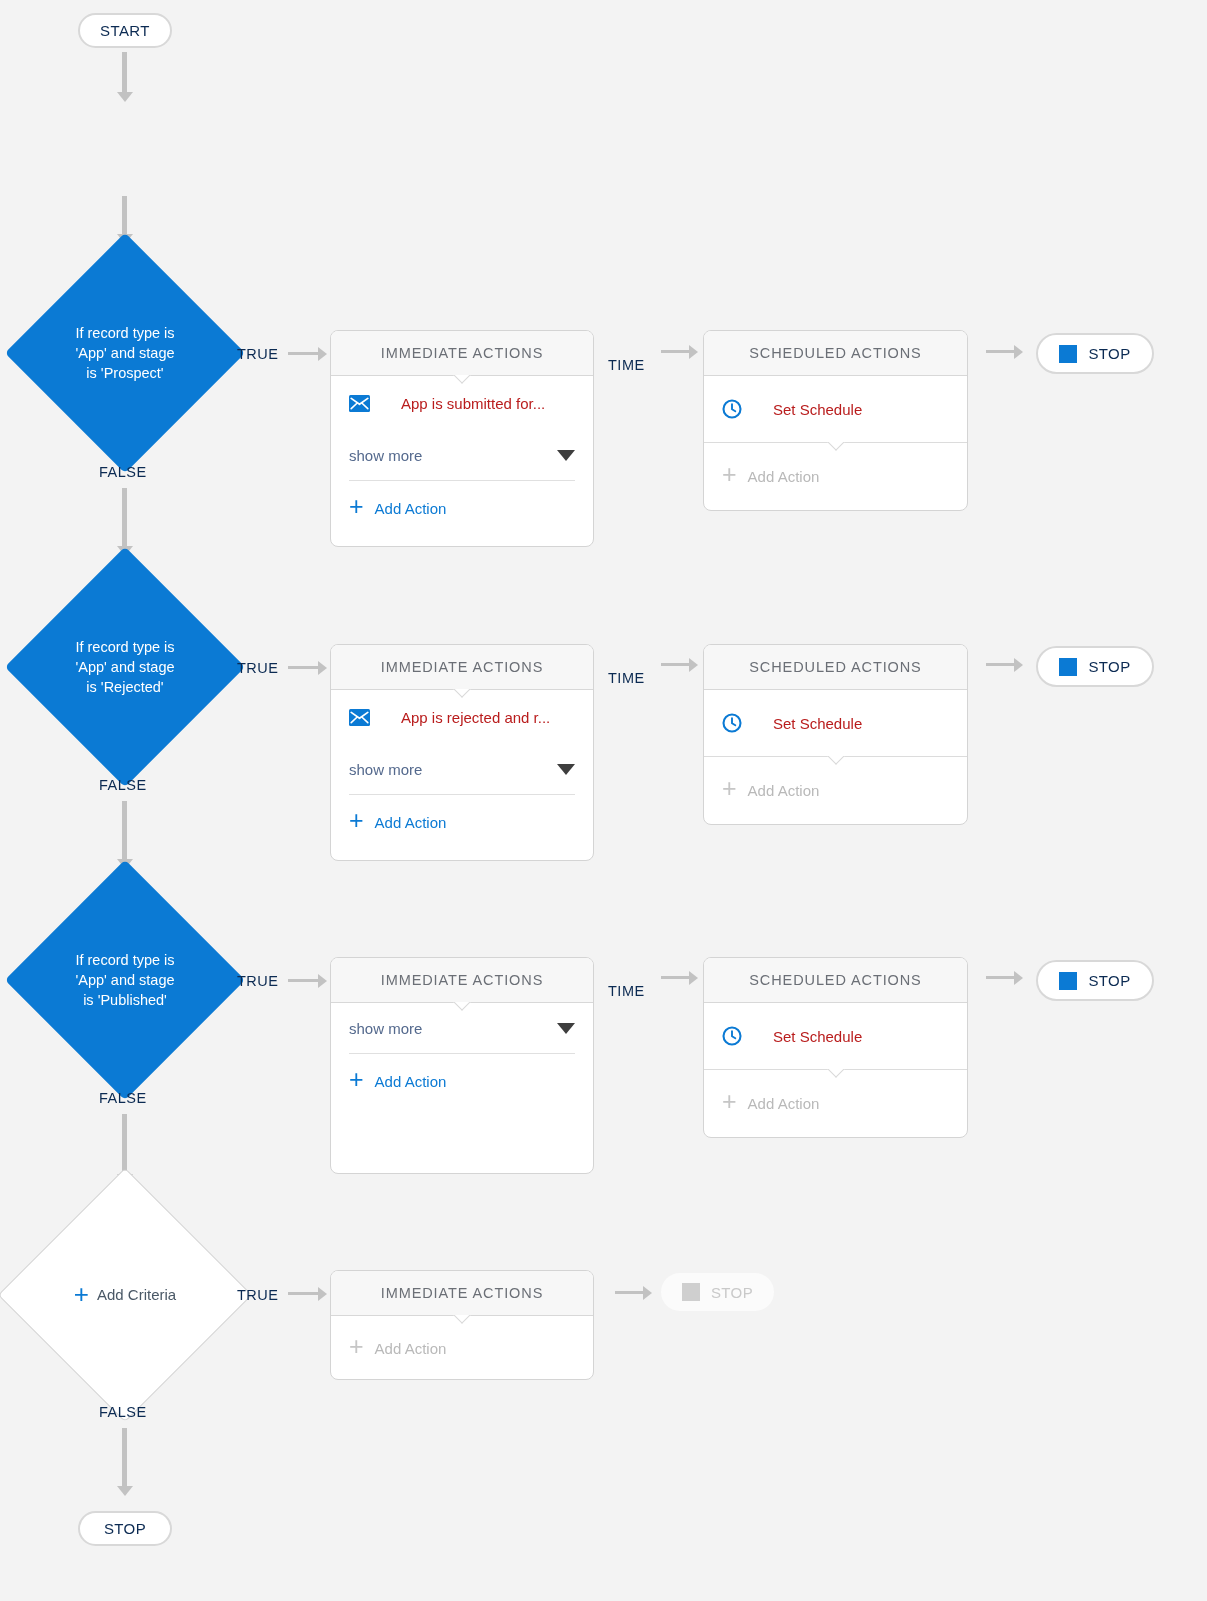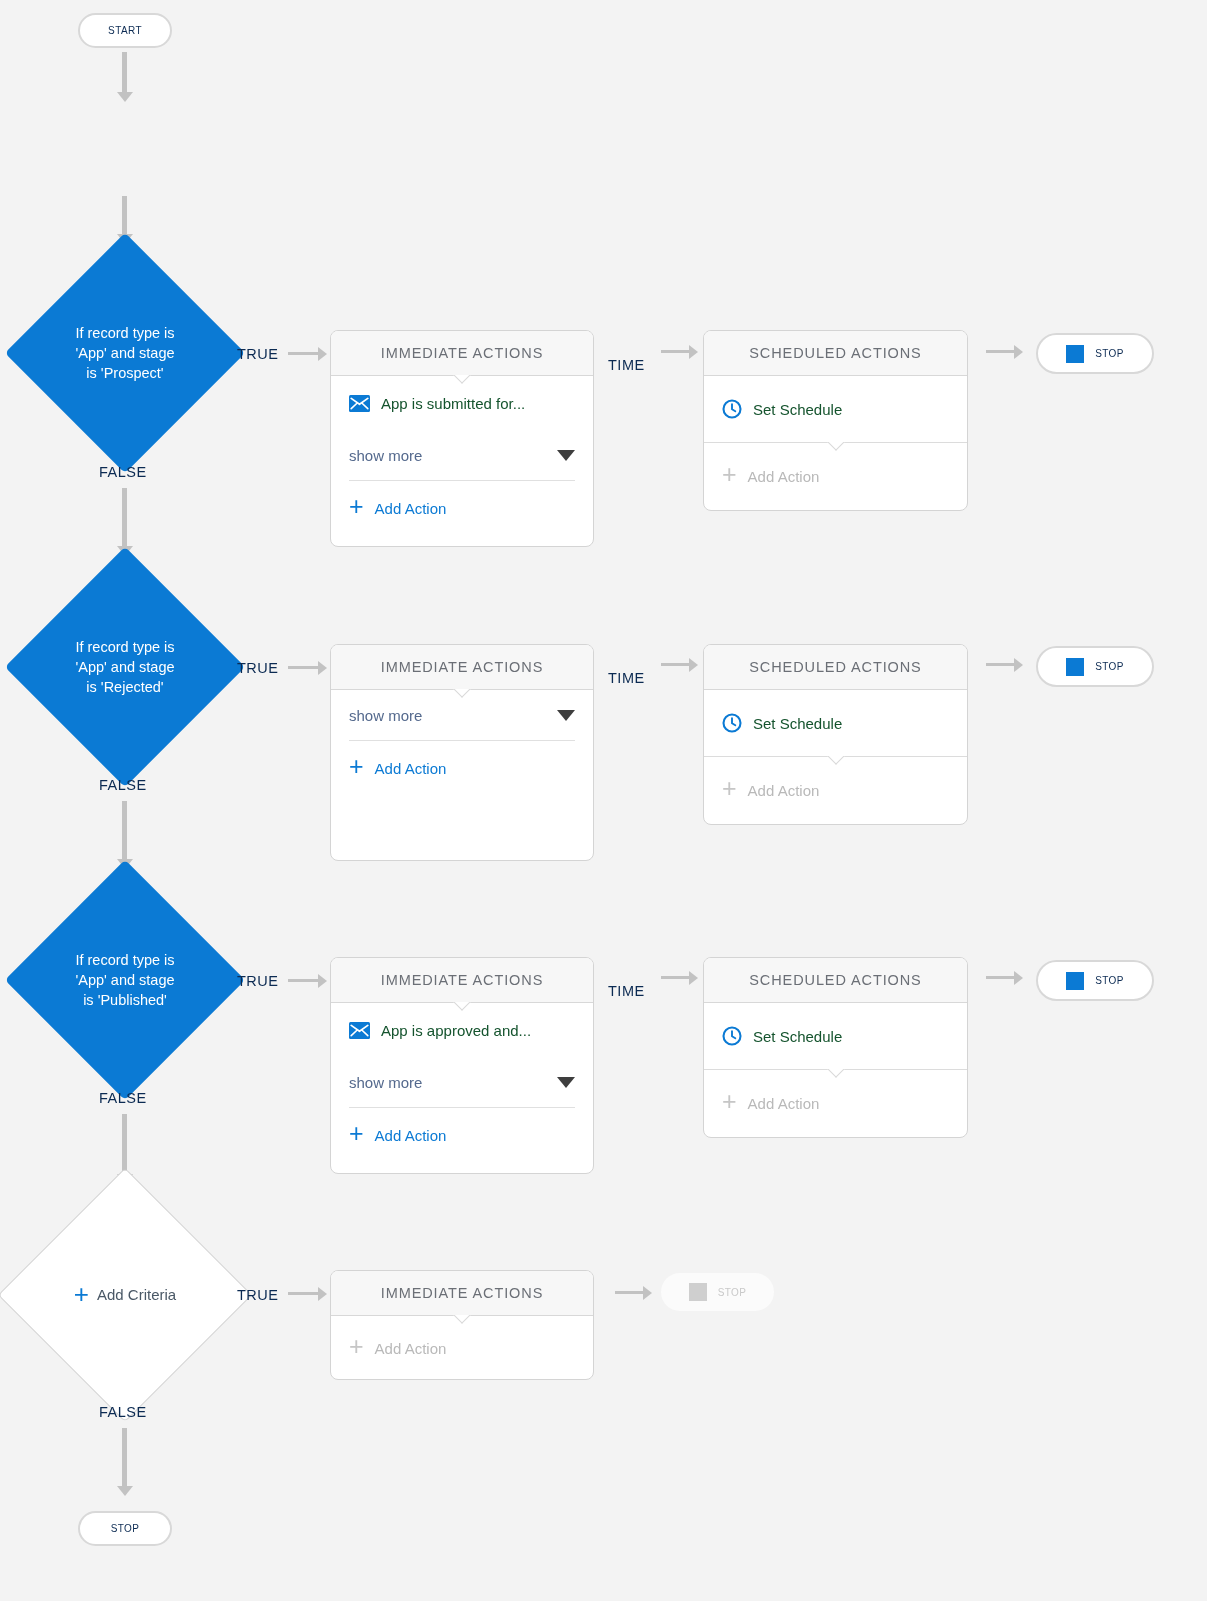--- a/index.html
+++ b/index.html
@@ -26,21 +26,21 @@
 
   
   .pill {
     border: 2px solid #d8d8d8;
     background: #ffffff;
     border-radius: 22px;
     display: flex;
     align-items: center;
     justify-content: center;
     color: #0b2a52;
-    font-size: 10px;
+    font-size: 15px;
     letter-spacing: .4px;
     box-sizing: border-box;
   }
   .pill .sq {
     width: 18px; height: 18px;
     background: #0b7ad4;
     margin-right: 11px;
     display: inline-block;
     flex: none;
   }
@@ -148,21 +148,21 @@
   }
 
   .row-item {
     display: flex;
     align-items: center;
     padding: 0 18px;
     height: 54px;
     font-size: 15px;
     color: #54698d;
   }
-  .row-item .txt { color: #14532d; }
+  .row-item .txt { color: #b91c1c; margin-left: 20px; }
 
   .divider {
     height: 1px;
     background: #e0e0e0;
     margin: 0 18px;
     position: relative;
   }
   .divider.full { margin: 0; background: #dcdcdc; }
 
   .showmore {
@@ -349,20 +349,28 @@
   <div class="harrow" style="left:318px; top:661px;"></div>
 
   <div class="edge-label" style="left:99px; top:777px;">FALSE</div>
   <div class="vline" style="left:122px; top:801px; height:60px;"></div>
   <div class="varrow" style="left:117px; top:859px;"></div>
 
   <div class="node panel" style="left:330px; top:644px; width:264px; height:217px;">
     <div class="panel-header">IMMEDIATE ACTIONS</div>
     <div class="panel-body">
       <div class="notch"></div>
+      <div class="row-item">
+        <svg class="email-icon" viewBox="0 0 21 17">
+          <rect x="0" y="0" width="21" height="17" rx="1.5" fill="#0b7ad4"></rect>
+          <path d="M2.2 3.4 L10.5 9.3 L18.8 3.4" stroke="#ffffff" stroke-width="1.7" fill="none" stroke-linecap="round" stroke-linejoin="round"></path>
+          <path d="M2.2 13.6 L8.2 8.0 M18.8 13.6 L12.8 8.0" stroke="#ffffff" stroke-width="1.6" fill="none" stroke-linecap="round"></path>
+        </svg>
+        <span class="txt">App is rejected and r...</span>
+      </div>
       <div class="showmore">
         <span>show more</span>
         <span class="caret"></span>
       </div>
       <div class="divider"></div>
       <div class="addaction">
         <span class="plus">+</span>
         <span>Add Action</span>
       </div>
     </div>
@@ -413,28 +421,20 @@
   <div class="harrow" style="left:318px; top:974px;"></div>
 
   <div class="edge-label" style="left:99px; top:1090px;">FALSE</div>
   <div class="vline" style="left:122px; top:1114px; height:62px;"></div>
   <div class="varrow" style="left:117px; top:1174px;"></div>
 
   <div class="node panel" style="left:330px; top:957px; width:264px; height:217px;">
     <div class="panel-header">IMMEDIATE ACTIONS</div>
     <div class="panel-body">
       <div class="notch"></div>
-      <div class="row-item">
-        <svg class="email-icon" viewBox="0 0 21 17">
-          <rect x="0" y="0" width="21" height="17" rx="1.5" fill="#0b7ad4"></rect>
-          <path d="M2.2 3.4 L10.5 9.3 L18.8 3.4" stroke="#ffffff" stroke-width="1.7" fill="none" stroke-linecap="round" stroke-linejoin="round"></path>
-          <path d="M2.2 13.6 L8.2 8.0 M18.8 13.6 L12.8 8.0" stroke="#ffffff" stroke-width="1.6" fill="none" stroke-linecap="round"></path>
-        </svg>
-        <span class="txt">App is approved and...</span>
-      </div>
       <div class="showmore">
         <span>show more</span>
         <span class="caret"></span>
       </div>
       <div class="divider"></div>
       <div class="addaction">
         <span class="plus">+</span>
         <span>Add Action</span>
       </div>
     </div>

